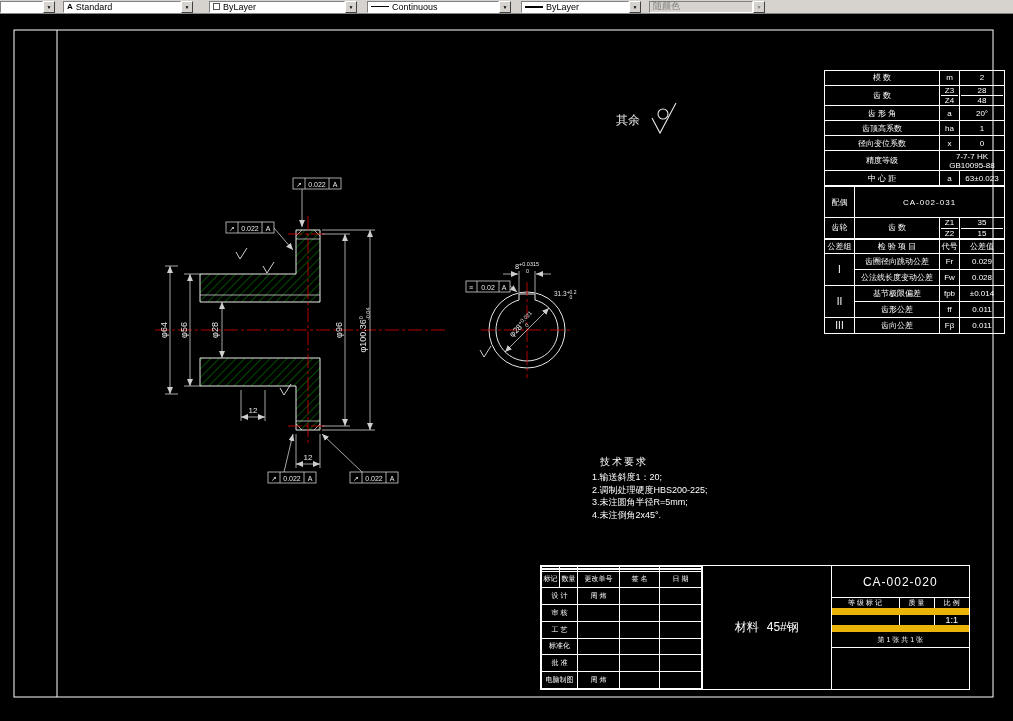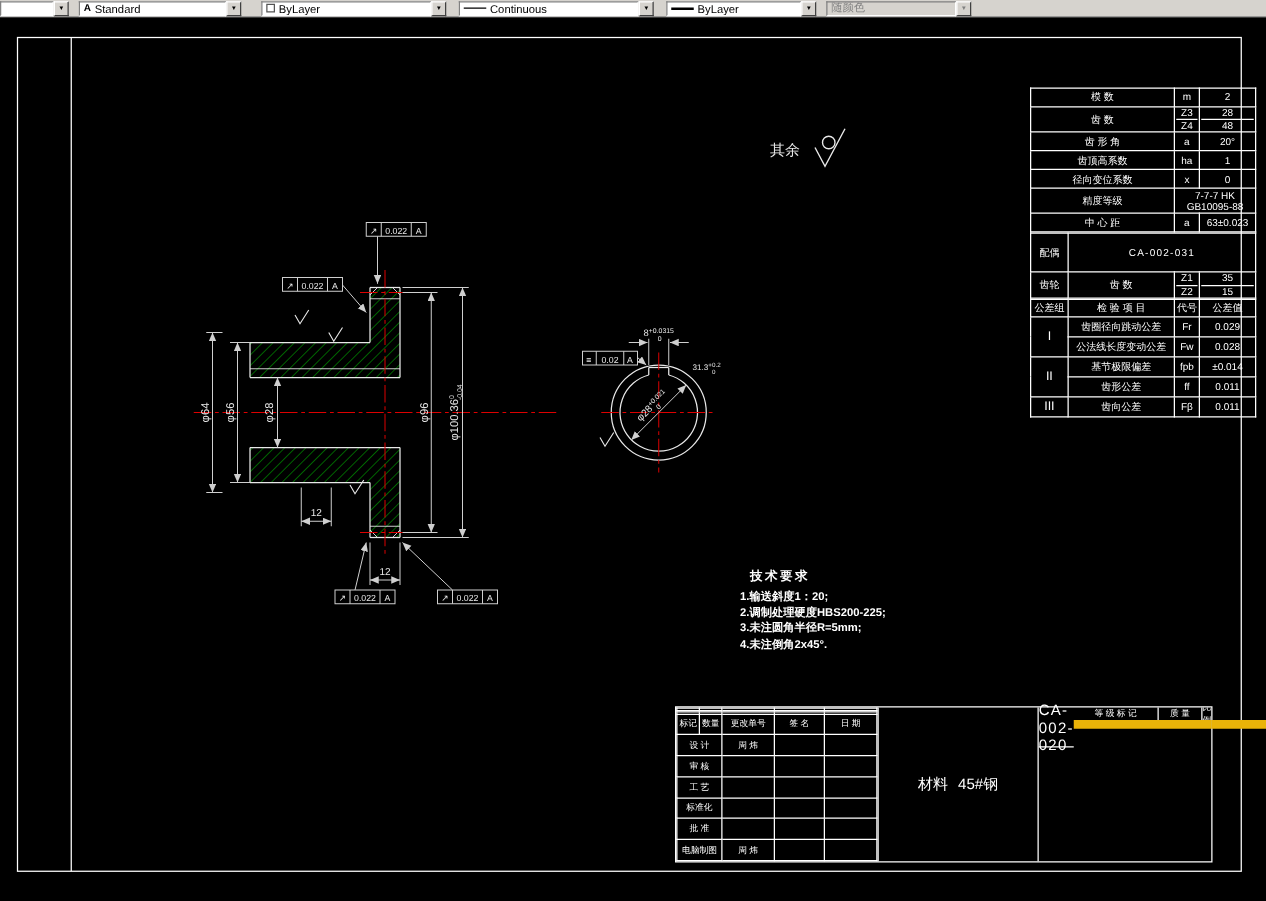--- a/index.html
+++ b/index.html
@@ -33,33 +33,33 @@
   table.pt { border-collapse:collapse; width:180px; table-layout:fixed; }
   table.pt td { border:1px solid #fff; font-size:8px; text-align:center; padding:0 1px;
                 line-height:1.15; overflow:hidden; color:#fff; }
   table.pt td.lbl { text-align:center; }
   table.pt td.roman { font-size:10px; }
   .stack span { display:block; }
   .stack.div span:first-child { border-bottom:1px solid #fff; }
   td.big { font-size:10px; letter-spacing:1px; }
 
   
-  .techreq { position:absolute; left:592px; top:441px; width:180px; color:#fff; font-size:9px; line-height:1.4;font-weight:bold; }
+  .techreq { position:absolute; left:592px; top:441px; width:180px; color:#fff; font-size:9px; line-height:1.4; }
   .techreq .tr-title { font-size:10px; margin-left:8px; margin-bottom:2px; letter-spacing:2px; }
 
   
   .tblock { position:absolute; left:540px; top:551px; width:430px; height:125px; display:flex;
             color:#fff; border:1px solid #fff; }
   table.tt { border-collapse:collapse; width:160px; height:123px; table-layout:fixed; }
   table.tt td { border:1px solid #fff; font-size:7px; text-align:center; padding:0; color:#fff; overflow:hidden; }
   .tb-col2 { width:130px; border-right:1px solid #fff; border-left:1px solid #fff; display:flex; flex-direction:column; }
   .tb-name { height:84px; display:flex; align-items:center; justify-content:center;
              font-size:17px; letter-spacing:12px; border-bottom:1px solid #fff; text-indent:12px; }
   .tb-mat  { flex:1; display:flex; align-items:center; justify-content:center; gap:8px; font-size:12px; }
-  .tb-col3 { width:138px; display:flex; }
+  .tb-col3 { width:138px; display:flex; flex-direction:column; }
   .tb-row  { display:flex; border-bottom:7px solid #eab308; }
   .tb-cell { border-right:1px solid #fff; display:flex; align-items:center; justify-content:center;
              font-size:7px; overflow:hidden; }
   .tb-cell:last-child { border-right:none; }
   .tb-dno { height:32px; display:flex; align-items:center; justify-content:center; font-size:12px;
             border-bottom:1px solid #fff; letter-spacing:1px; }
   .tb-sheet { height:16px; display:flex; align-items:center; justify-content:center; font-size:7px;
               border-bottom:1px solid #fff; }
   .tb-school { flex:1; display:flex; flex-direction:column; align-items:center; justify-content:center; }
   .tb-school .s1 { font-size:13px; font-weight:bold; letter-spacing:2px; }
@@ -82,21 +82,21 @@
       </div>
       <div class="combo-arrow">▼</div>
     </div>
     <div class="combo" style="width:148px;margin-left:16px">
       <div class="combo-field">
         <span class="swatch"></span>
         <span>ByLayer</span>
       </div>
       <div class="combo-arrow">▼</div>
     </div>
-    <div class="combo" style="width:156px;margin-left:10px">
+    <div class="combo" style="width:144px;margin-left:10px">
       <div class="combo-field">
         <span class="ltline"></span>
         <span>Continuous</span>
       </div>
       <div class="combo-arrow">▼</div>
     </div>
     <div class="combo" style="width:120px;margin-left:10px">
       <div class="combo-field">
         <span class="lwline"></span>
         <span>ByLayer</span>

